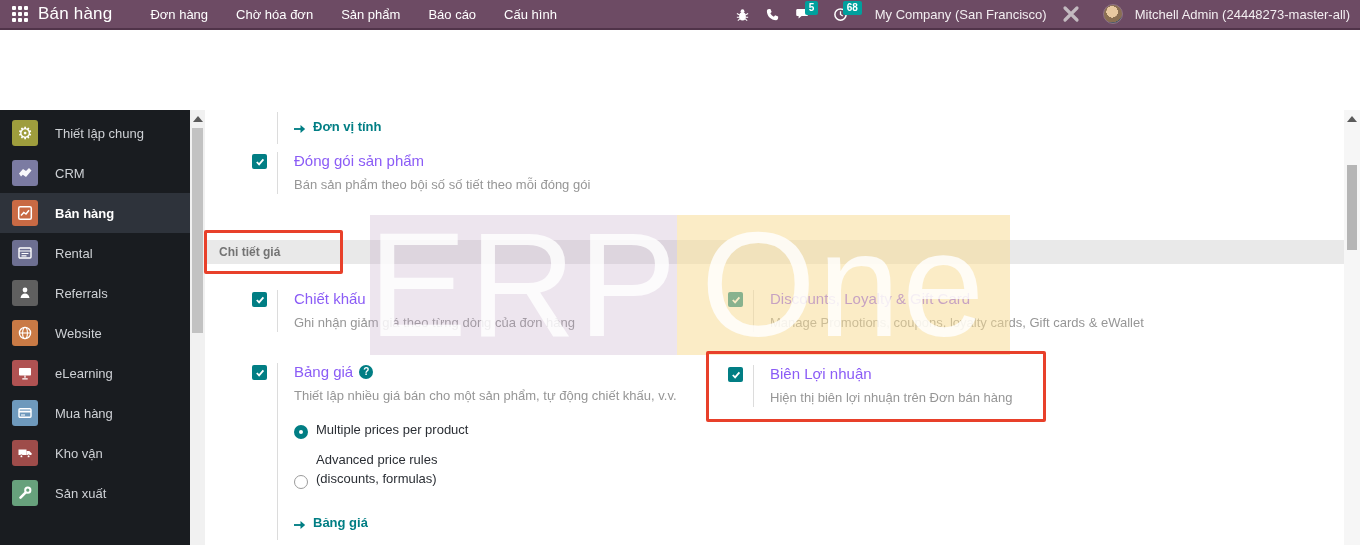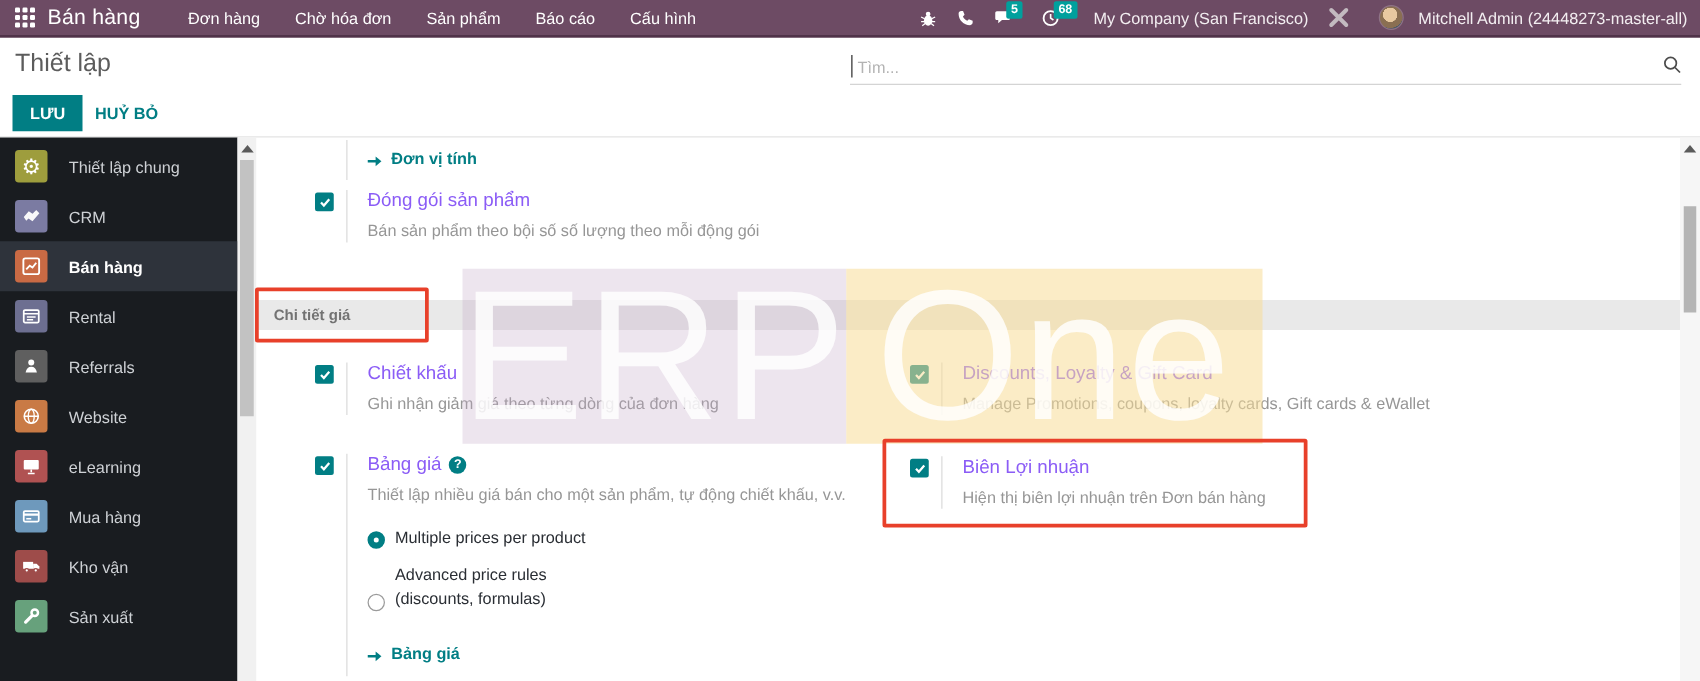--- a/index.html
+++ b/index.html
@@ -138,33 +138,20 @@
       <div class="tb-ic" style="margin:0 6px;">
         <svg width="20" height="18" viewBox="0 0 20 18">
             <path d="M4 3l12 12M16 3L4 15" stroke="#c3bac0" stroke-width="3.2" stroke-linecap="round"></path>
           </svg>
       </div>
       <div class="avatar"></div>
       <div class="tb-text" style="margin-left:6px;">Mitchell Admin (24448273-master-all)</div>
     </div>
   </header>
 
-  <div class="cpanel">
-    <div class="cp-title">Thiết lập</div>
-    <input class="cp-search" placeholder="Tìm..." style="">
-    <div class="caret"></div>
-    <div class="search-ic">
-      <svg width="16" height="16" viewBox="0 0 16 16">
-          <circle cx="6.5" cy="6.5" r="4.6" fill="none" stroke="#4c4c4c" stroke-width="1.4"></circle>
-          <path d="M10 10l4 4" stroke="#4c4c4c" stroke-width="1.4"></path>
-        </svg>
-    </div>
-    <button class="btn-save">LƯU</button>
-    <button class="btn-discard">HUỶ BỎ</button>
-  </div>
 
   <aside class="sidebar">
     <div class="sb-item">
       <span class="sb-ic c0">
           <span class="gear-glyph">⚙</span>
         </span>
       <span class="sb-label">Thiết lập chung</span>
     </div>
     <div class="sb-item">
       <span class="sb-ic c1">
@@ -268,21 +255,21 @@
   </div>
 
   <div class="setting" style="left:252px; top:152px; width:460px;">
     <span class="cb">
         <svg width="10" height="10" viewBox="0 0 10 10">
           <path d="M1.8 5l2.3 2.4L8.4 2.4" stroke="#fff" stroke-width="1.8" fill="none"></path>
         </svg>
       </span>
     <div class="pane">
       <div class="s-label">Đóng gói sản phẩm</div>
-      <div class="s-desc">Bán sản phẩm theo bội số số lượng theo mỗi động gói</div>
+      <div class="s-desc">Bán sản phẩm theo bội số số tiết theo mỗi đóng gói</div>
     </div>
   </div>
 
   <div class="band">
     <span>Chi tiết giá</span>
   </div>
 
   <div class="setting" style="left:252px; top:290px; width:440px;">
     <span class="cb">
         <svg width="10" height="10" viewBox="0 0 10 10">

